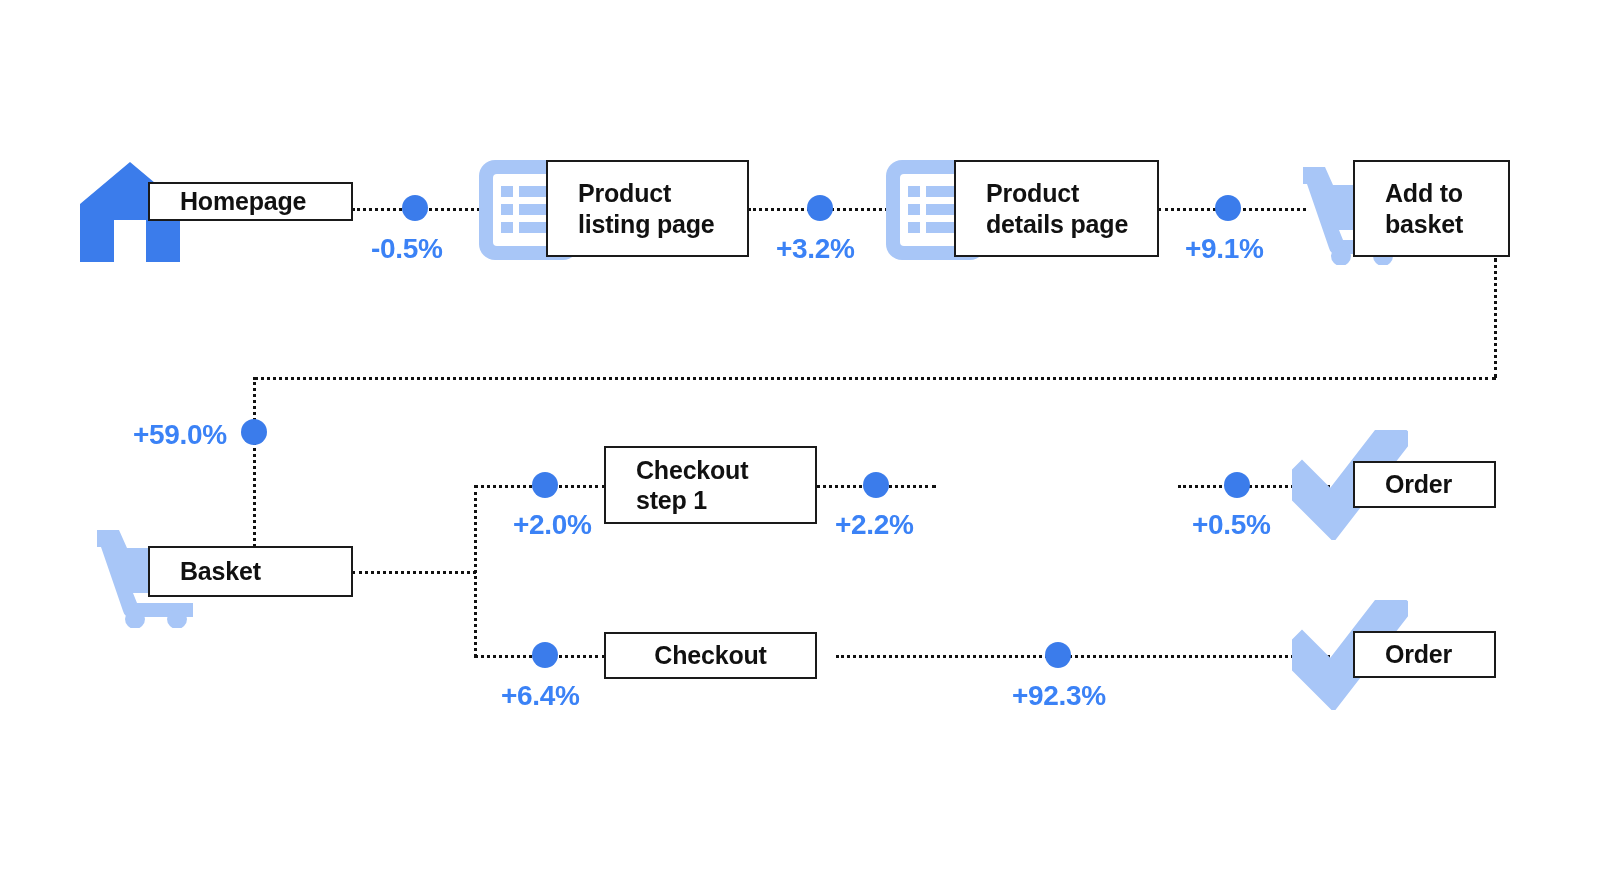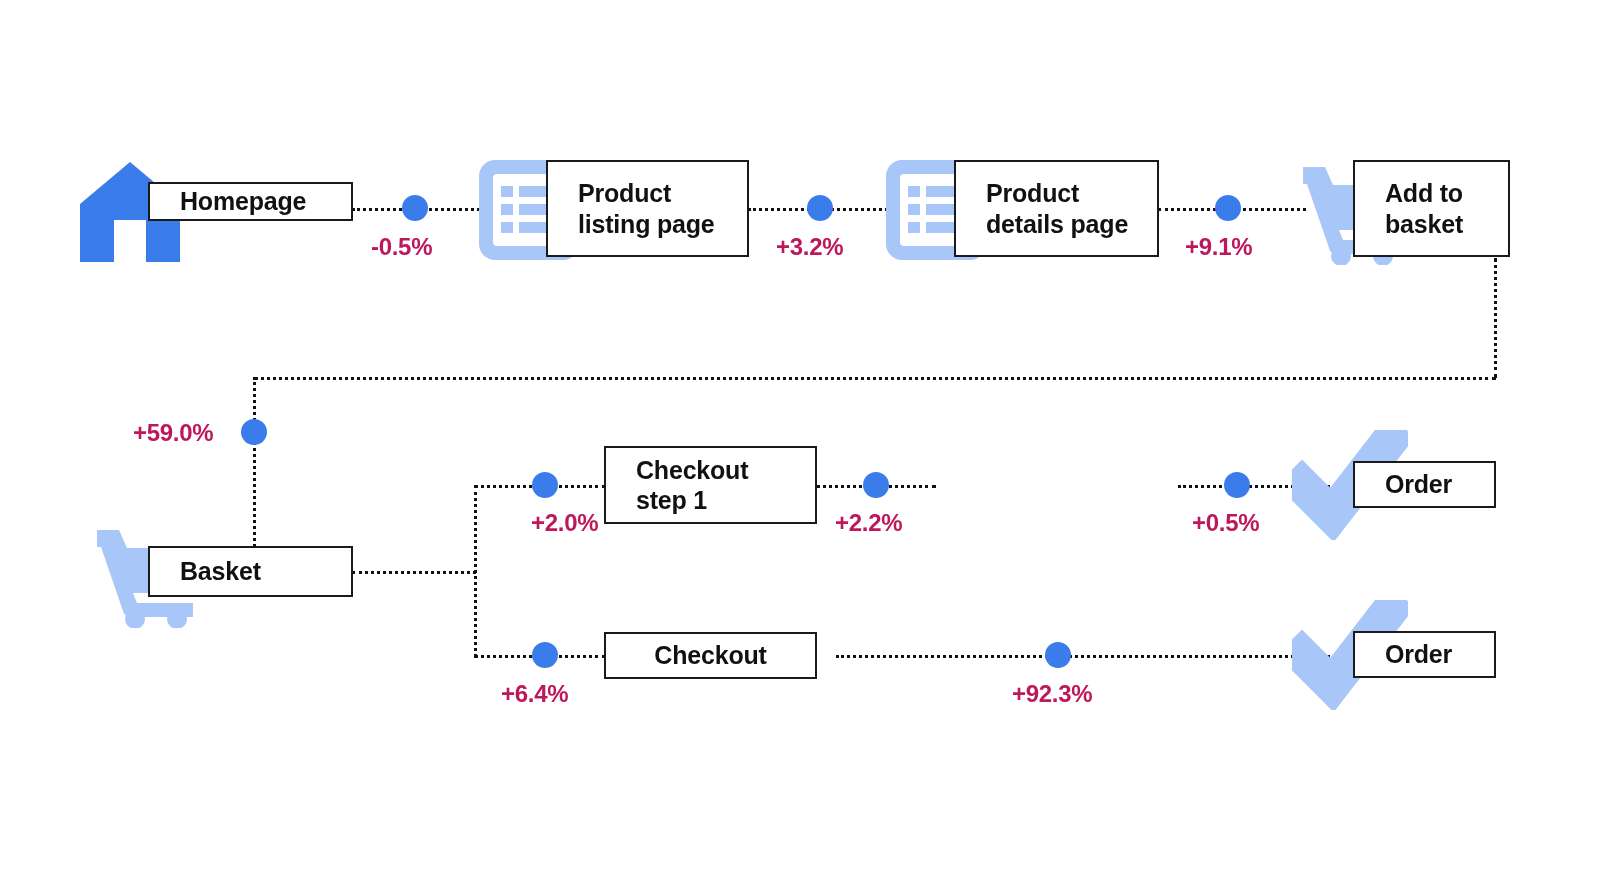--- a/index.html
+++ b/index.html
@@ -43,22 +43,22 @@
     padding-left: 0;
     padding-right: 0;
     width: 100%;
     text-align: center;
   }
   
   .pct {
     position: absolute;
     font-family: "Liberation Sans", sans-serif;
     font-weight: 700;
-    font-size: 24px;
-    color: #be185d;
+    font-size: 28px;
+    color: #3b82f6;
     letter-spacing: -0.3px;
     white-space: nowrap;
     z-index: 7;
   }
   
   .dot {
     position: absolute;
     width: 26px;
     height: 26px;
     border-radius: 50%;
@@ -221,19 +221,19 @@
   <div class="dot" style="left:532px; top:472px;"></div>
   <div class="dot" style="left:863px; top:472px;"></div>
   <div class="dot" style="left:1224px; top:472px;"></div>
   <div class="dot" style="left:532px; top:642px;"></div>
   <div class="dot" style="left:1045px; top:642px;"></div>
 
   <div class="pct" style="left:371px; top:233px;">-0.5%</div>
   <div class="pct" style="left:776px; top:233px;">+3.2%</div>
   <div class="pct" style="left:1185px; top:233px;">+9.1%</div>
   <div class="pct" style="left:133px; top:419px;">+59.0%</div>
-  <div class="pct" style="left:531px; top:509px;text-align:right;">+2.0%</div>
+  <div class="pct" style="left:513px; top:509px;text-align:right;">+2.0%</div>
   <div class="pct" style="left:835px; top:509px;">+2.2%</div>
   <div class="pct" style="left:1192px; top:509px;">+0.5%</div>
   <div class="pct" style="left:501px; top:680px;">+6.4%</div>
   <div class="pct" style="left:1012px; top:680px;">+92.3%</div>
 
 </div>
 
 </body></html>

